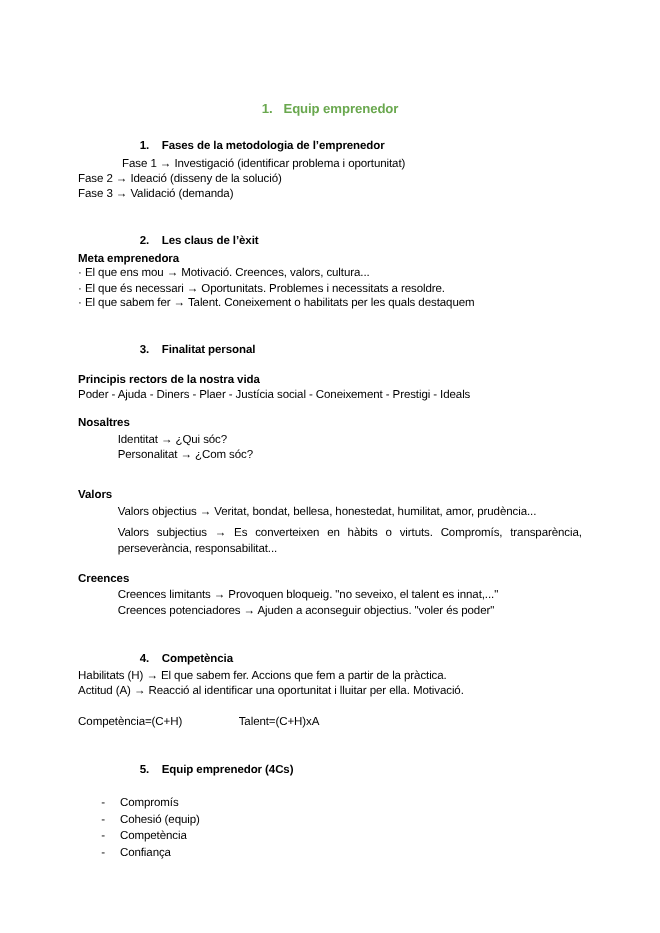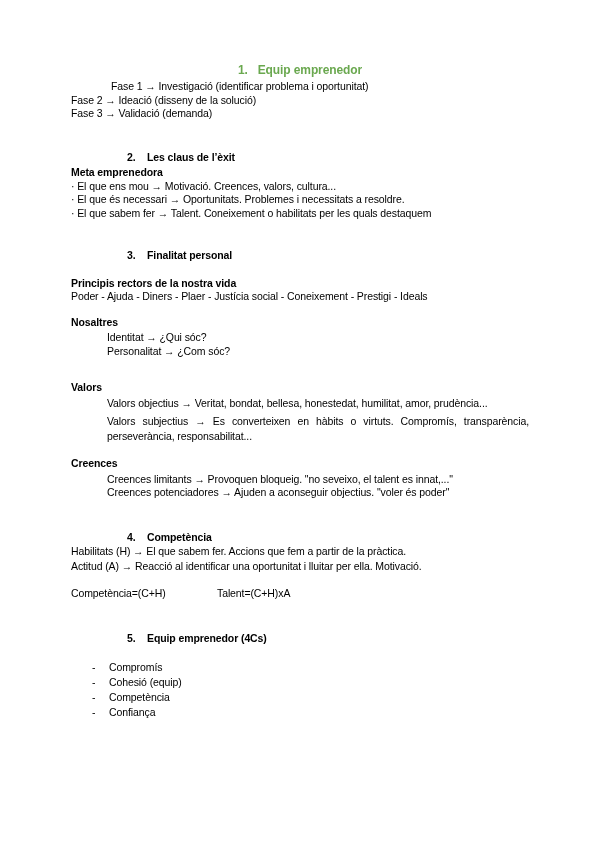--- a/index.html
+++ b/index.html
@@ -4,21 +4,21 @@
 <style>
   html, body { margin: 0; padding: 0; }
   body {
     width: 600px; height: 848px;
     background: #ffffff; color: #000000;
     font-family: "Liberation Sans", "DejaVu Sans", sans-serif;
     font-size: 10.5px;
     letter-spacing: -0.1px;
     overflow: hidden;
   }
-  .page { box-sizing: border-box; width: 600px; height: 848px; padding: 63px 71px 0 71px; }
+  .page { box-sizing: border-box; width: 600px; height: 848px; padding: 92px 71px 0 71px; }
   .title { text-align: center; font-weight: bold; font-size: 12px; line-height: 14px; }
   .title .tnum { margin-right: 10px; }
   .heading { font-weight: bold; margin-left: 56px; line-height: 13.5px; }
   .heading .hnum { display: inline-block; width: 20px; }
   .line { line-height: 13.5px; }
   .lh145 { line-height: 14.5px; }
   .bold { font-weight: bold; }
   .nowrap { white-space: nowrap; }
   .ind { margin-left: 36px; }
   .ul { }
@@ -33,20 +33,23 @@
 </style>
 </head>
 <body>
 
 <div class="page">
 
   <div class="title" style="color: rgb(106, 168, 79);">
     <span class="tnum">1.</span><span>Equip emprenedor</span>
   </div>
 
+  <div class="heading mt20">
+    <span class="hnum">1.</span><span>Fases de la metodologia de l’emprenedor</span>
+  </div>
   <div class="line nowrap mt3">Fase 1 → Investigació (identificar problema i oportunitat)</div>
   <div class="line nowrap">Fase 2 → Ideació (disseny de la solució)</div>
   <div class="line nowrap">Fase 3 → Validació (demanda)</div>
 
   <div class="heading mt30">
     <span class="hnum">2.</span><span>Les claus de l’èxit</span>
   </div>
   <div class="line bold mt2">Meta emprenedora</div>
   <div class="line nowrap">· El que ens mou → Motivació. Creences, valors, cultura...</div>
   <div class="line nowrap">· El que és necessari → Oportunitats. Problemes i necessitats a resoldre.</div>

